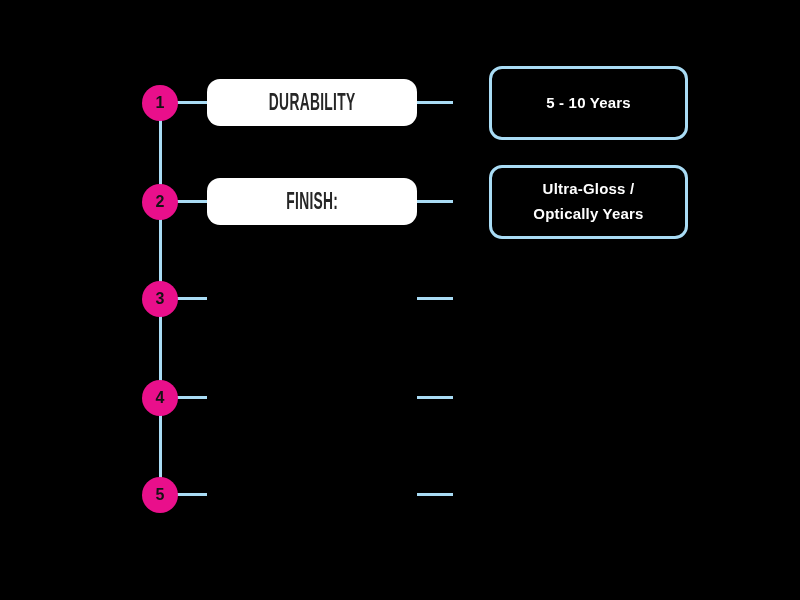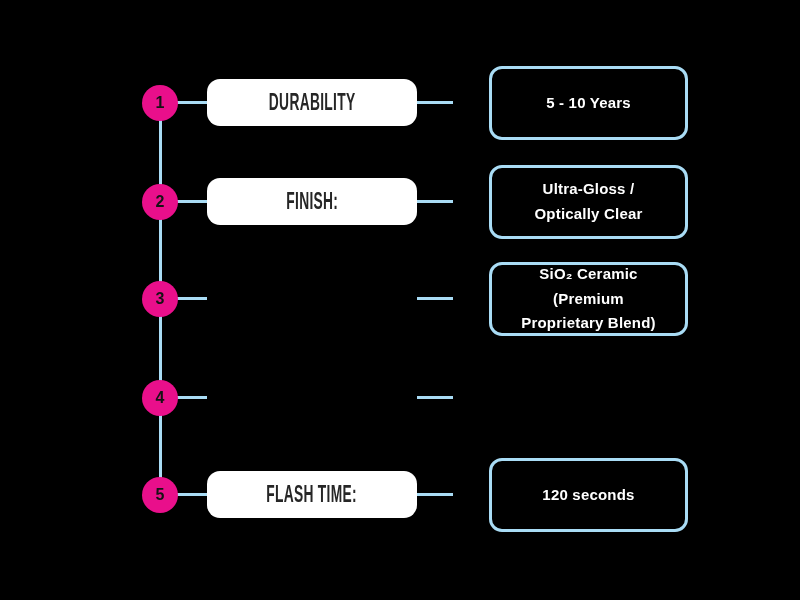--- a/index.html
+++ b/index.html
@@ -121,51 +121,41 @@
     <div class="connector left"></div>
     <div class="connector right"></div>
     <div class="num-circle">
       <span>2</span>
     </div>
     <div class="label-box">
       <span class="label-text">FINISH:</span>
     </div>
     <div class="value-box">
       <span class="value-text">Ultra-Gloss /
-Optically Clear</span>
+Optically Years</span>
     </div>
   </div>
 
   <div class="row" style="--cy:299px">
     <div class="connector left"></div>
     <div class="connector right"></div>
     <div class="num-circle">
       <span>3</span>
-    </div>
-    <div class="value-box">
-      <span class="value-text">SiO₂ Ceramic (Premium
-Proprietary Blend)</span>
     </div>
   </div>
 
   <div class="row" style="--cy:398px">
     <div class="connector left"></div>
     <div class="connector right"></div>
     <div class="num-circle">
       <span>4</span>
     </div>
   </div>
 
   <div class="row" style="--cy:495px">
     <div class="connector left"></div>
     <div class="connector right"></div>
     <div class="num-circle">
       <span>5</span>
     </div>
-    <div class="label-box">
-      <span class="label-text">FLASH TIME:</span>
-    </div>
-    <div class="value-box">
-      <span class="value-text">120 seconds</span>
-    </div>
   </div>
 
 </div>
 
 </body></html>

